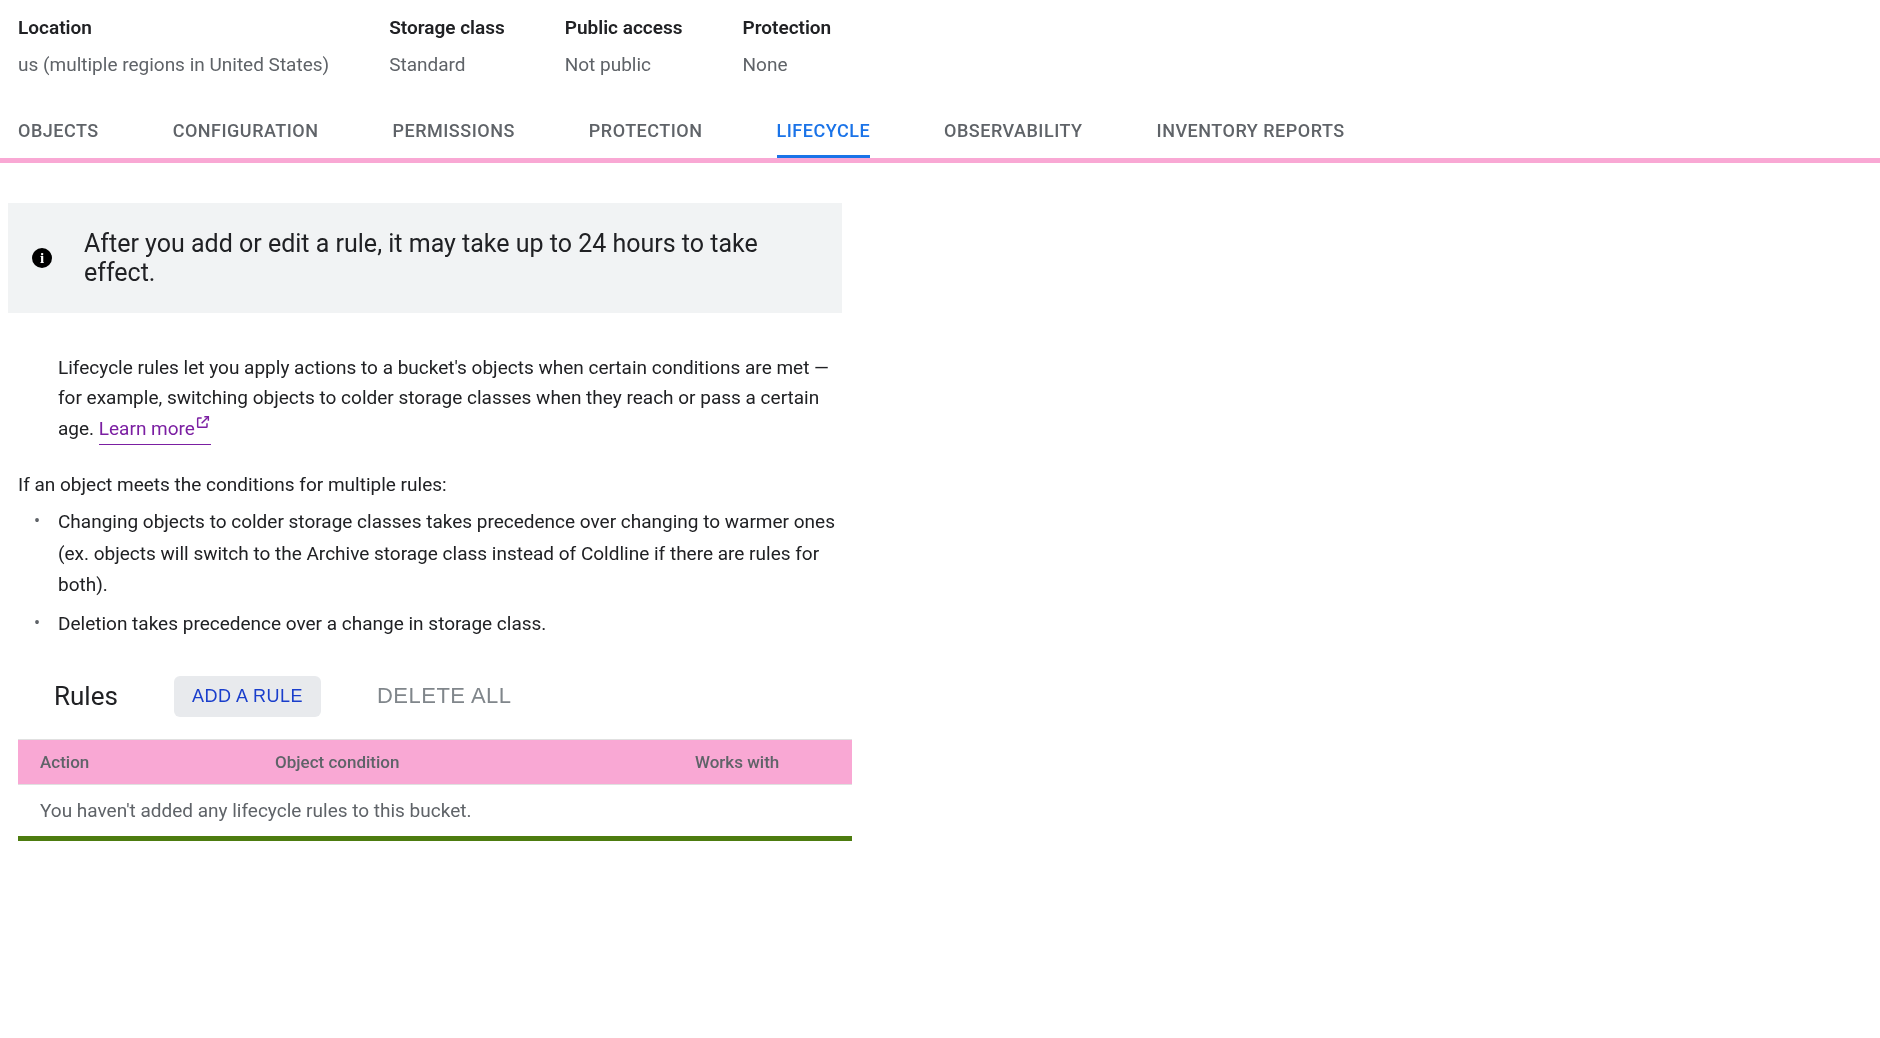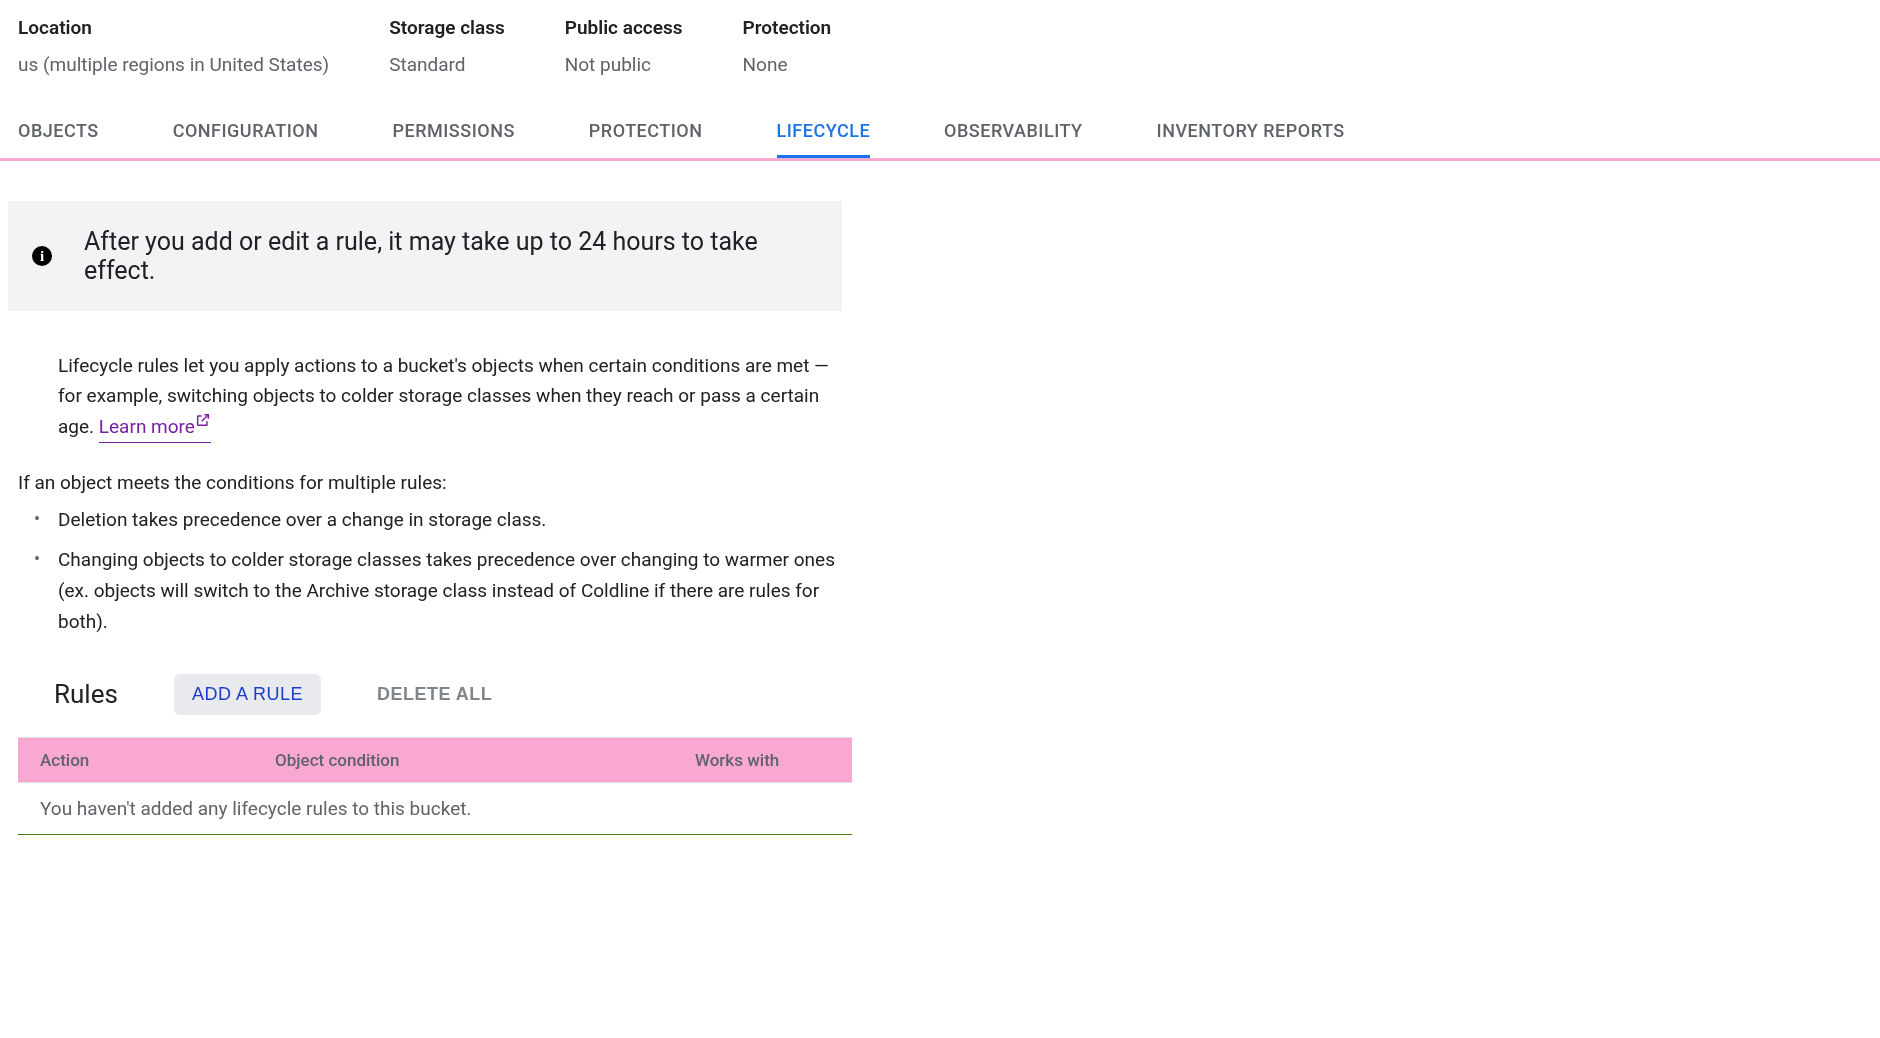--- a/index.html
+++ b/index.html
@@ -14,21 +14,21 @@
     padding: 16px 18px 30px 18px;
     gap: 60px;
   }
   .info-col { display: flex; flex-direction: column; gap: 14px; }
   .info-label { font-weight: 600; font-size: 19px; color: #202124; }
   .info-value { font-size: 19px; color: #5f6368; }
   .info-col.wide .info-value { color: #5f6368; }
 
   .tabs {
     display: flex;
-    border-bottom: 3px solid #f9a8d4;
+    border-bottom: 5px solid #f9a8d4;
     padding-left: 18px;
     gap: 74px;
   }
   .tab {
     font-size: 18px;
     font-weight: 500;
     letter-spacing: 0.5px;
     color: #5f6368;
     padding: 14px 0;
     cursor: pointer;
@@ -115,22 +115,22 @@
     border: none;
     padding: 10px 18px;
     border-radius: 6px;
     cursor: pointer;
     text-transform: uppercase;
   }
   .delete-all-btn {
     background: none;
     border: none;
     color: #80868b;
-    font-size: 18px;
-    font-weight: 700;
+    font-size: 22px;
+    font-weight: 400;
     letter-spacing: 0.5px;
     cursor: pointer;
     text-transform: uppercase;
   }
 
   .rules-table {
     margin-left: 10px;
     width: 1210px;
     max-width: 100%;
   }
@@ -144,21 +144,21 @@
     color: #5f6368;
     font-weight: 500;
   }
   .col-action { flex: 0 0 235px; }
   .col-condition { flex: 0 0 420px; }
   .col-works { flex: 1; }
   .table-empty {
     padding: 14px 22px;
     font-size: 19px;
     color: #5f6368;
-    border-bottom: 1px solid #4d7c0f;
+    border-bottom: 5px solid #4d7c0f;
   }
 </style>
 </head>
 <body>
 
 <div class="header-info">
   <div class="info-col wide">
     <div class="info-label">Location</div>
     <div class="info-value">us (multiple regions in United States)</div>
   </div>
@@ -202,22 +202,22 @@
             <path d="M20 4L10 14"></path>
             <path d="M18 14v5a1 1 0 0 1-1 1H5a1 1 0 0 1-1-1V7a1 1 0 0 1 1-1h5"></path>
         </svg>
         </a>
     </p>
   </div>
 
   <div class="precedence-block">
     <div class="precedence-intro">If an object meets the conditions for multiple rules:</div>
     <ul class="prec-list">
+      <li>Changing objects to colder storage classes takes precedence over changing to warmer ones (ex. objects will switch to the Archive storage class instead of Coldline if there are rules for both).</li>
       <li>Deletion takes precedence over a change in storage class.</li>
-      <li>Changing objects to colder storage classes takes precedence over changing to warmer ones (ex. objects will switch to the Archive storage class instead of Coldline if there are rules for both).</li>
     </ul>
   </div>
 
   <div class="rules-header">
     <span class="rules-title">Rules</span>
     <button class="add-rule-btn">ADD A RULE</button>
     <button class="delete-all-btn">DELETE ALL</button>
   </div>
 
   <div class="rules-table">

